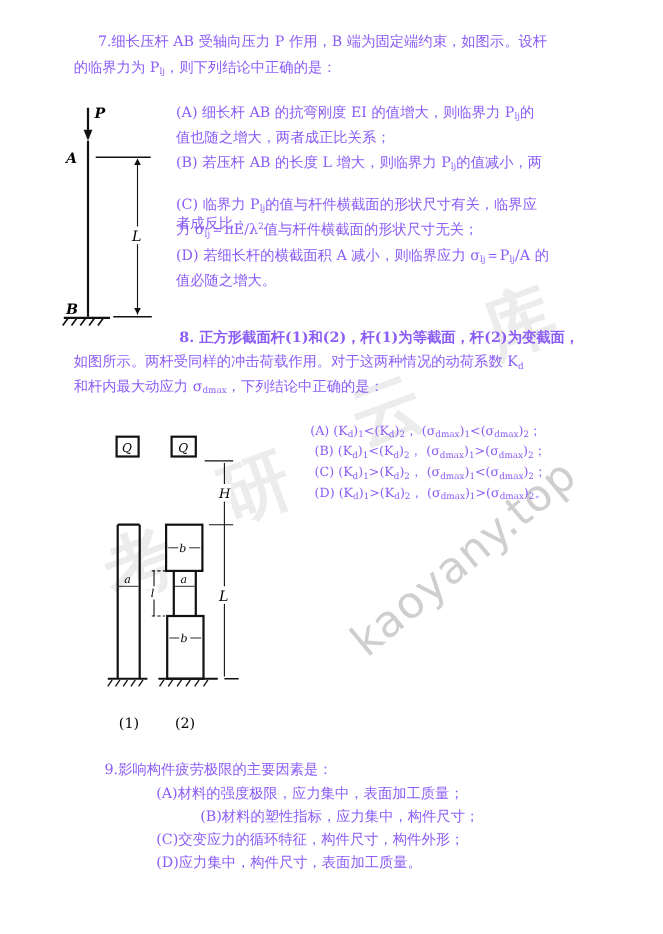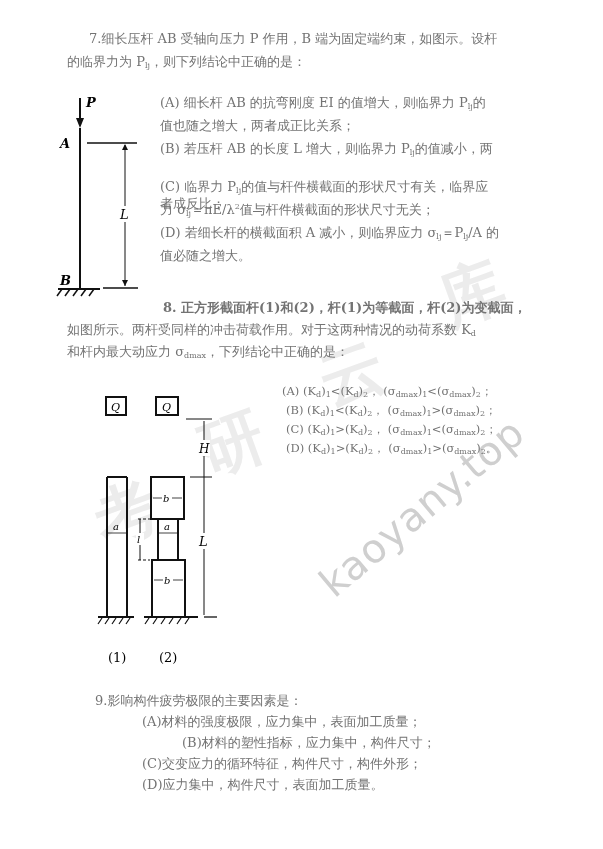--- a/index.html
+++ b/index.html
@@ -1,19 +1,19 @@
 <!DOCTYPE html>
 <html><head>
 <meta charset="utf-8">
 <style>
   html,body{margin:0;padding:0;background:#fff;}
   body{width:603px;height:849px;position:relative;overflow:hidden;
        font-family:"DejaVu Serif","Liberation Serif",serif;color:#222;}
   .abs{position:absolute;}
-  .txt{font-size:13px;line-height:19px;white-space:nowrap;color:#737373;}
+  .txt{font-size:13px;line-height:19px;white-space:nowrap;color:#8b5cf6;}
   sub{font-size:8px;vertical-align:-2px;line-height:0;}
   sup{font-size:8px;vertical-align:5px;line-height:0;}
   .wm-text{position:absolute;font-family:"DejaVu Sans",sans-serif;font-size:40px;color:#cfcfcf;
            transform:rotate(-40deg);transform-origin:left bottom;letter-spacing:1px;}
   .wm-cn{position:absolute;font-family:"DejaVu Serif",serif;font-size:64px;color:#ececec;font-weight:bold;}
   svg text{font-family:"DejaVu Serif","Liberation Serif",serif;}
 </style>
 </head>
 <body>
 

